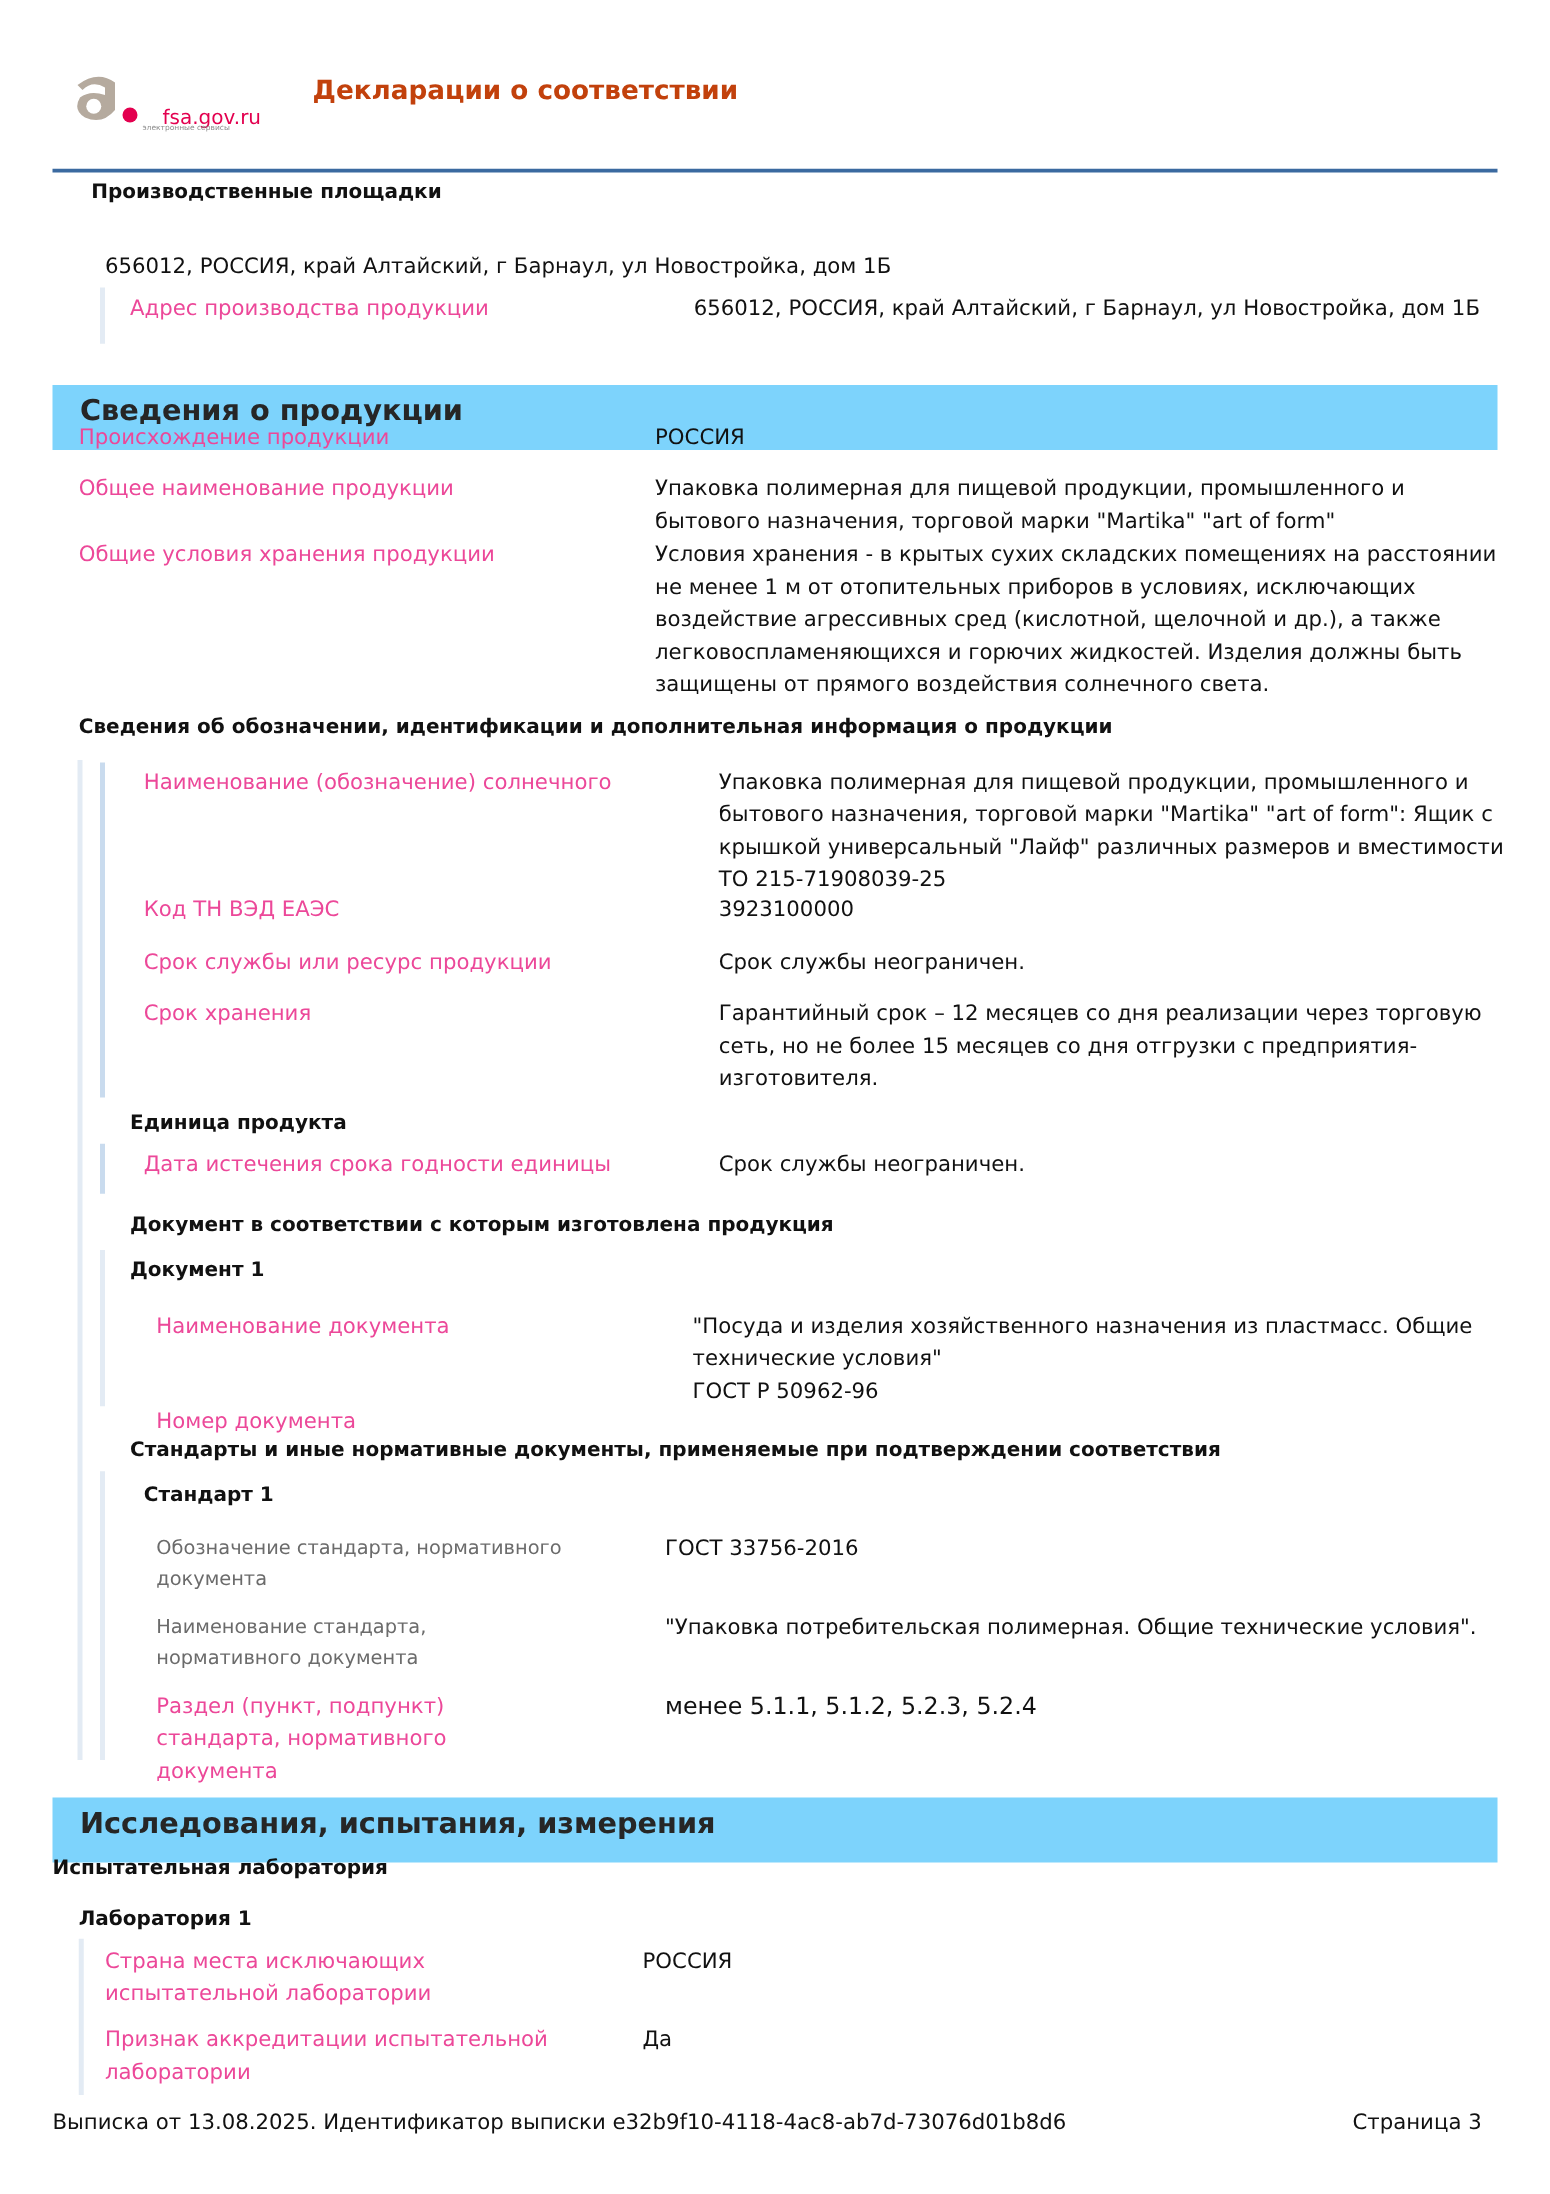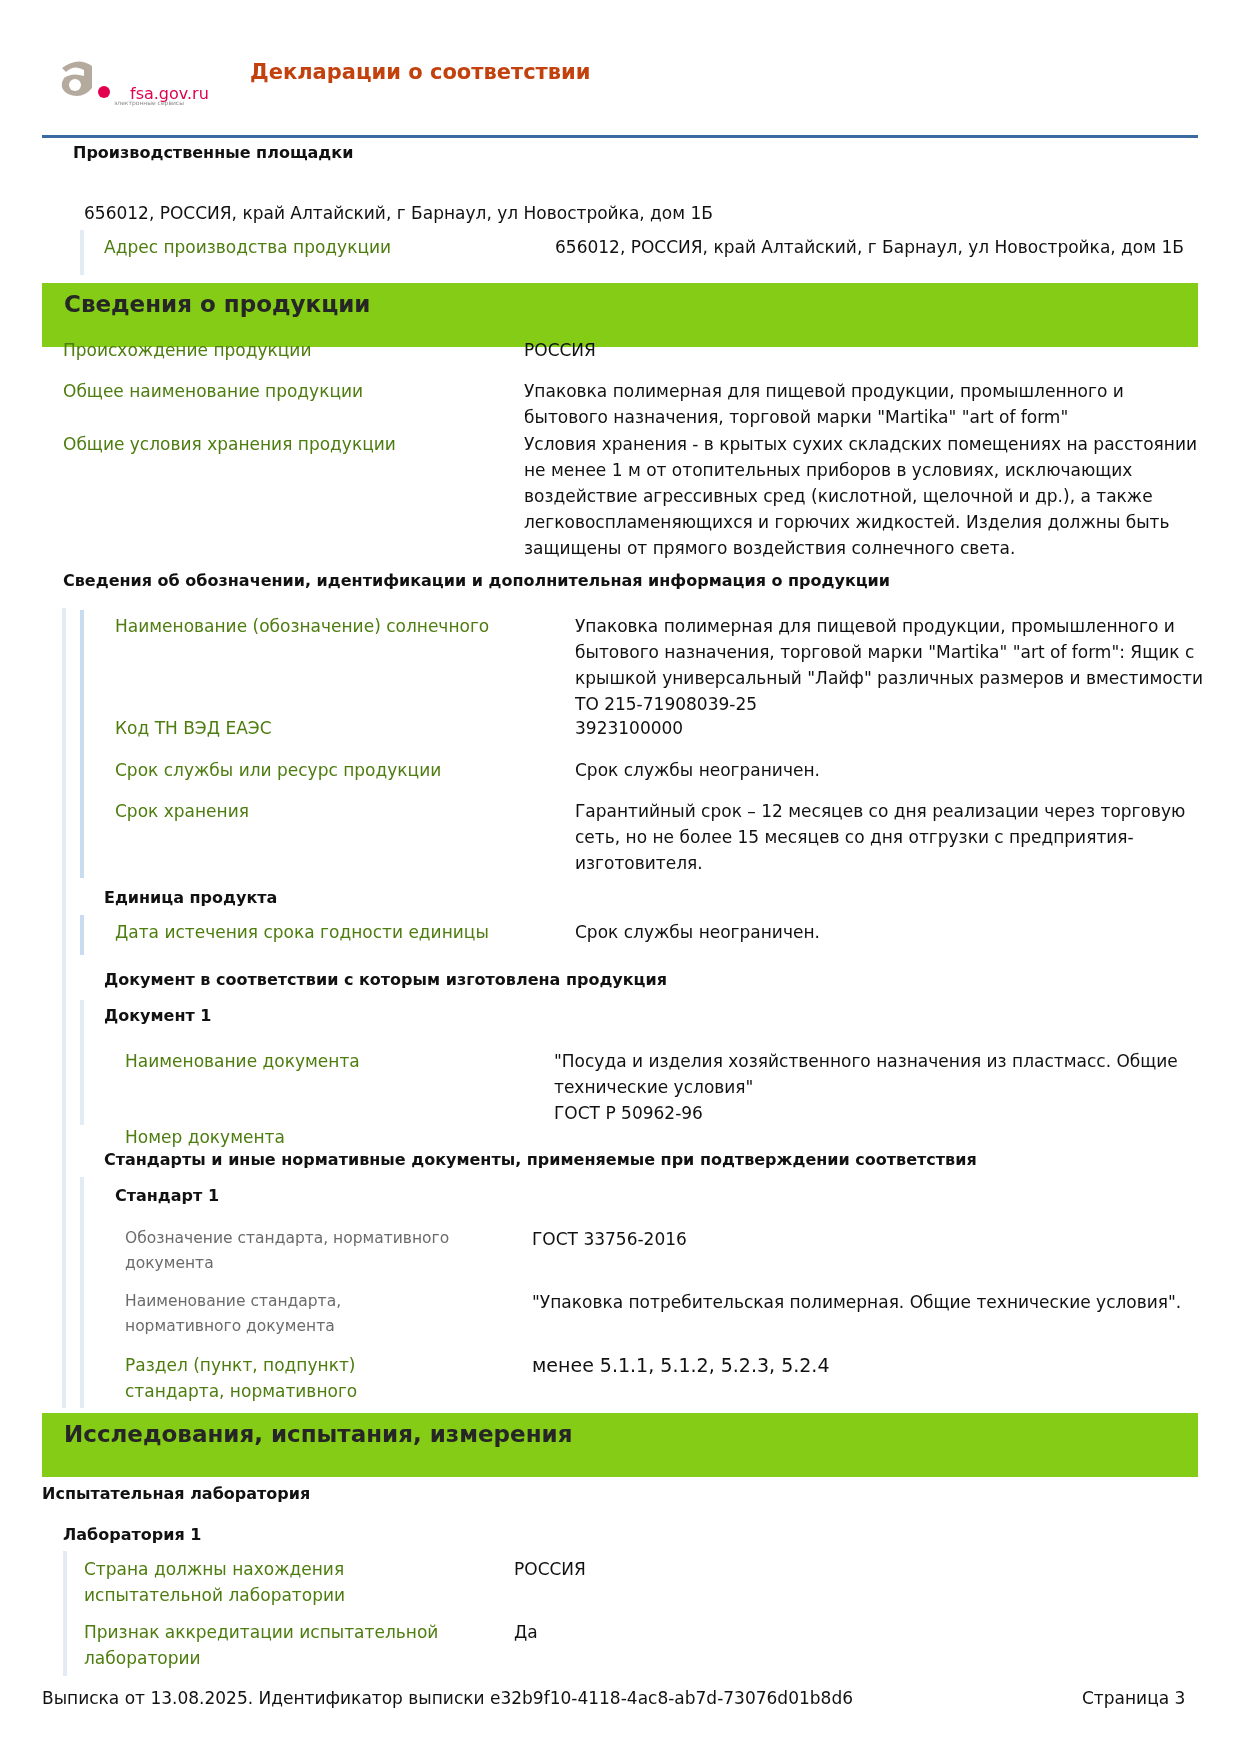--- a/index.html
+++ b/index.html
@@ -7,23 +7,23 @@
          font-family:"DejaVu Sans", "Liberation Sans", sans-serif; color:#1a1a1a; }
   .abs { position:absolute; }
   .logo { left:58px; top:58px; width:150px; height:52px; }
   .logo-mark { position:absolute; left:0; top:0; width:40px; height:42px; }
   .logo-dot { position:absolute; left:40px; top:28px; width:12px; height:12px; border-radius:50%; background:#e3004f; }
   .logo-site { position:absolute; left:72px; top:26px; font-size:16px; color:#e3004f; white-space:nowrap; }
   .logo-sub { position:absolute; left:56px; top:41px; font-size:6px; color:#8a8a8a; white-space:nowrap; }
   .doc-title { left:250px; top:60px; font-size:21px; font-weight:bold; color:#c2410c; white-space:nowrap; }
   .rule { left:42px; top:135px; width:1156px; height:3px; background:#3b6aa0; }
   .h-sub { font-size:16px; font-weight:bold; color:#111; white-space:nowrap; }
-  .band { left:42px; width:1156px; height:64px; background:#84cc16; }
+  .band { left:42px; width:1156px; height:52px; background:#7dd3fc;margin-top:25px; }
   .band span { position:absolute; left:22px; top:8px; font-size:23px; font-weight:bold; color:#262626; white-space:nowrap; }
-  .lbl { font-size:17px; color:#4d7c0f; line-height:26px; }
+  .lbl { font-size:17px; color:#ec4899; line-height:26px; }
   .val { font-size:17px; color:#111; line-height:26px; }
   .lbl-s { font-size:15.5px; color:#6b6b6b; line-height:25px; }
   .bar { background:#c9dbee; width:4px; }
   .bar-l { background:#e3ebf4; width:4px; }
   .footer { font-size:17px; color:#111; white-space:nowrap; }
 </style>
 </head>
 <body>
 
 <div class="abs logo">
@@ -89,19 +89,19 @@
 <div class="abs val" style="left:532px;top:1289px;white-space:nowrap;">"Упаковка потребительская полимерная. Общие технические условия".</div>
 <div class="abs lbl" style="left:125px;top:1352px;width:330px;">Раздел (пункт, подпункт) стандарта, нормативного документа</div>
 <div class="abs val" style="left:532px;top:1352px;font-size:19px;white-space:nowrap;">менее 5.1.1, 5.1.2, 5.2.3, 5.2.4</div>
 
 <div class="abs band" style="top:1413px;">
   <span>Исследования, испытания, измерения</span>
 </div>
 <div class="abs h-sub" style="left:42px;top:1484px;">Испытательная лаборатория</div>
 <div class="abs h-sub" style="left:63px;top:1525px;">Лаборатория 1</div>
 <div class="abs bar-l" style="left:63px;top:1551px;height:125px;"></div>
-<div class="abs lbl" style="left:84px;top:1556px;width:400px;">Страна должны нахождения испытательной лаборатории</div>
+<div class="abs lbl" style="left:84px;top:1556px;width:400px;">Страна места исключающих испытательной лаборатории</div>
 <div class="abs val" style="left:514px;top:1556px;">РОССИЯ</div>
 <div class="abs lbl" style="left:84px;top:1619px;width:400px;">Признак аккредитации испытательной лаборатории</div>
 <div class="abs val" style="left:514px;top:1619px;">Да</div>
 
 <div class="abs footer" style="left:42px;top:1688px;">Выписка от 13.08.2025. Идентификатор выписки e32b9f10-4118-4ac8-ab7d-73076d01b8d6</div>
 <div class="abs footer" style="left:1082px;top:1688px;">Страница 3</div>
 
 </body></html>

